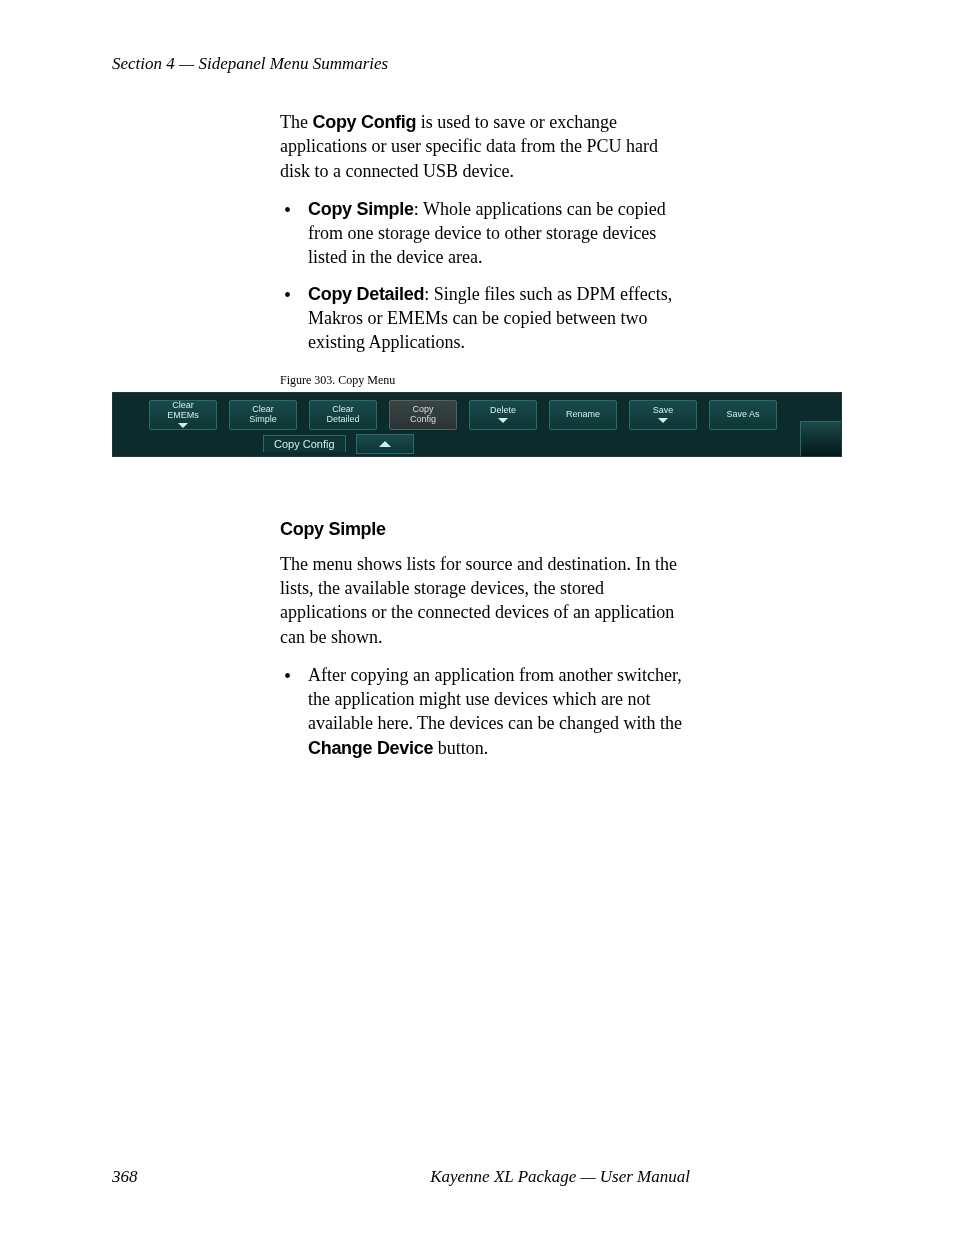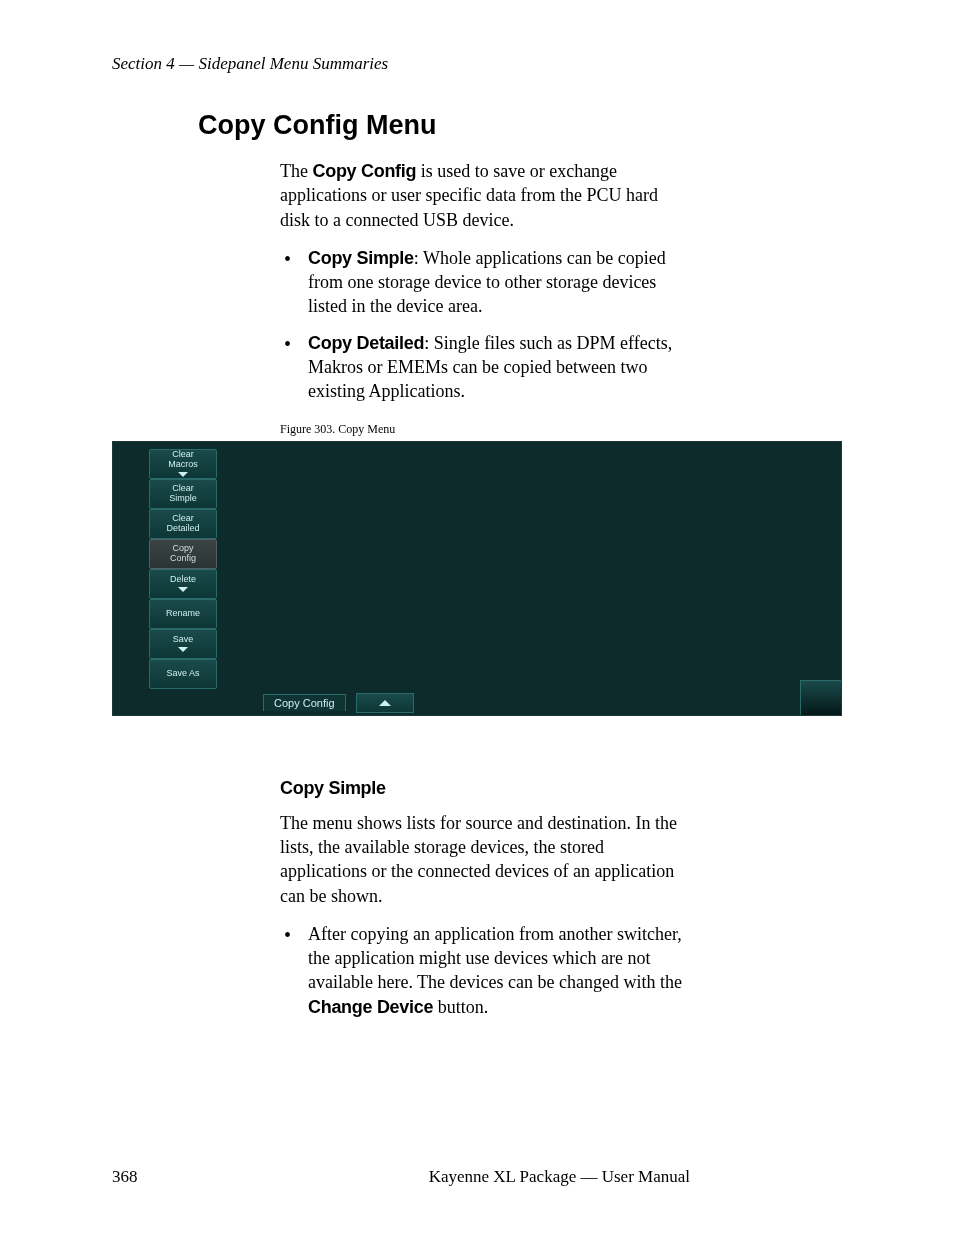--- a/index.html
+++ b/index.html
@@ -69,21 +69,21 @@
     margin-left: 0;
     width: 730px;
     position: relative;
     background: #0d2b2b;
     border: 1px solid #1a3a3a;
     box-sizing: border-box;
   }
   .fig-row {
     display: flex;
     padding: 7px 10px 4px 36px;
-    flex-direction: column;
+    gap: 12px;
   }
   .fig-btn {
     width: 66px;
     height: 28px;
     background: linear-gradient(#1a4a4a, #0d3636);
     border: 1px solid #2a6a6a;
     border-radius: 2px;
     color: #cfeeee;
     font-family: Arial, Helvetica, sans-serif;
     font-size: 9px;
@@ -169,32 +169,32 @@
     margin: 62px 0 12px 168px;
     letter-spacing: -0.3px;
   }
   .footer {
     position: absolute;
     left: 112px;
     right: 112px;
     bottom: 48px;
     display: flex;
     justify-content: space-between;
+    font-style: italic;
     font-size: 17px;
     gap: 12px;
   }
 </style>
 </head>
 <body>
 
 <div class="page">
 
   <div class="running-header">Section 4 — Sidepanel Menu Summaries</div>
 
-  <div class="h1">Copy Config Menu</div>
 
   <div class="body-block">
     <p>
       <span>The </span><span class="cond-bold">Copy Config</span><span> is used to save or exchange applications or user specific data from the PCU hard disk to a connected USB device.</span>
     </p>
     <ul>
       <li>
         <span class="cond-bold">Copy Simple</span><span>: Whole applications can be copied from one storage device to other storage devices listed in the device area.</span>
       </li>
       <li>
@@ -202,21 +202,21 @@
       </li>
     </ul>
   </div>
 
   <div class="figcap">Figure 303.  Copy Menu</div>
 
   <div class="fig">
     <div class="fig-row" id="fig-row">
         <div class="fig-btn">
           <span>Clear</span>
-          <span>Macros</span>
+          <span>EMEMs</span>
           <div class="tri-down"></div>
         </div>
         <div class="fig-btn">
           <span>Clear</span>
           <span>Simple</span>
         </div>
         <div class="fig-btn">
           <span>Clear</span>
           <span>Detailed</span>
         </div>

